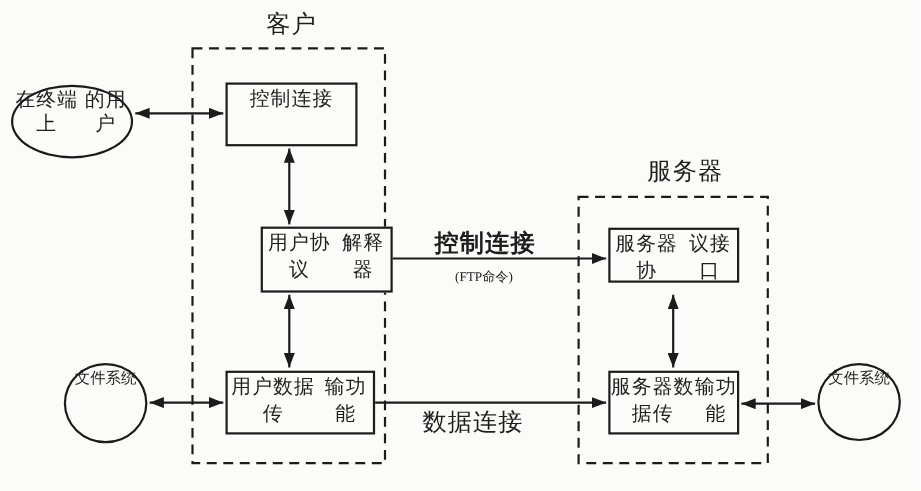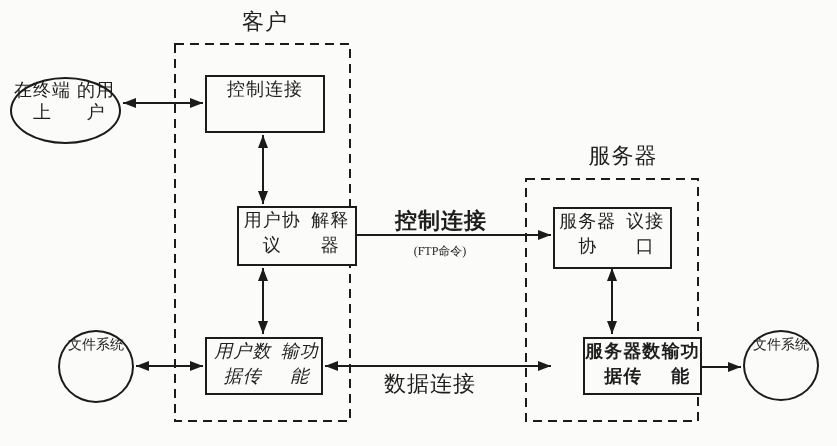--- a/index.html
+++ b/index.html
@@ -99,31 +99,31 @@
 
   <div class="node rect-node" style="left:205px; top:75px; width:120px; height:58px;">
     <span>控制连接</span>
   </div>
 
   <div class="node rect-node" style="left:205px; top:206px; width:120px; height:60px;margin-left:32px;">
     <span>用户协议</span>
     <span>解释器</span>
   </div>
 
-  <div class="node rect-node" style="left:205px; top:337px; width:118px; height:58px;font-style:italic;">
+  <div class="node rect-node" style="left:205px; top:337px; width:136px; height:58px;">
     <span>用户数据传</span>
     <span>输功能</span>
   </div>
 
-  <div class="node rect-node" style="left:553px; top:207px; width:119px; height:62px;">
+  <div class="node rect-node" style="left:553px; top:207px; width:119px; height:50px;">
     <span>服务器协</span>
     <span>议接口</span>
   </div>
 
-  <div class="node rect-node" style="left:583px; top:337px; width:119px; height:58px;font-weight:bold;">
+  <div class="node rect-node" style="left:553px; top:337px; width:119px; height:58px;">
     <span>服务器数据传</span>
     <span>输功能</span>
   </div>
 
   <div class="node circle-node" style="left:58px; top:330px; width:76px; height:73px;">
     <span>文件系统</span>
   </div>
 
   <div class="node circle-node" style="left:743px; top:330px; width:76px; height:71px;">
     <span>文件系统</span>

